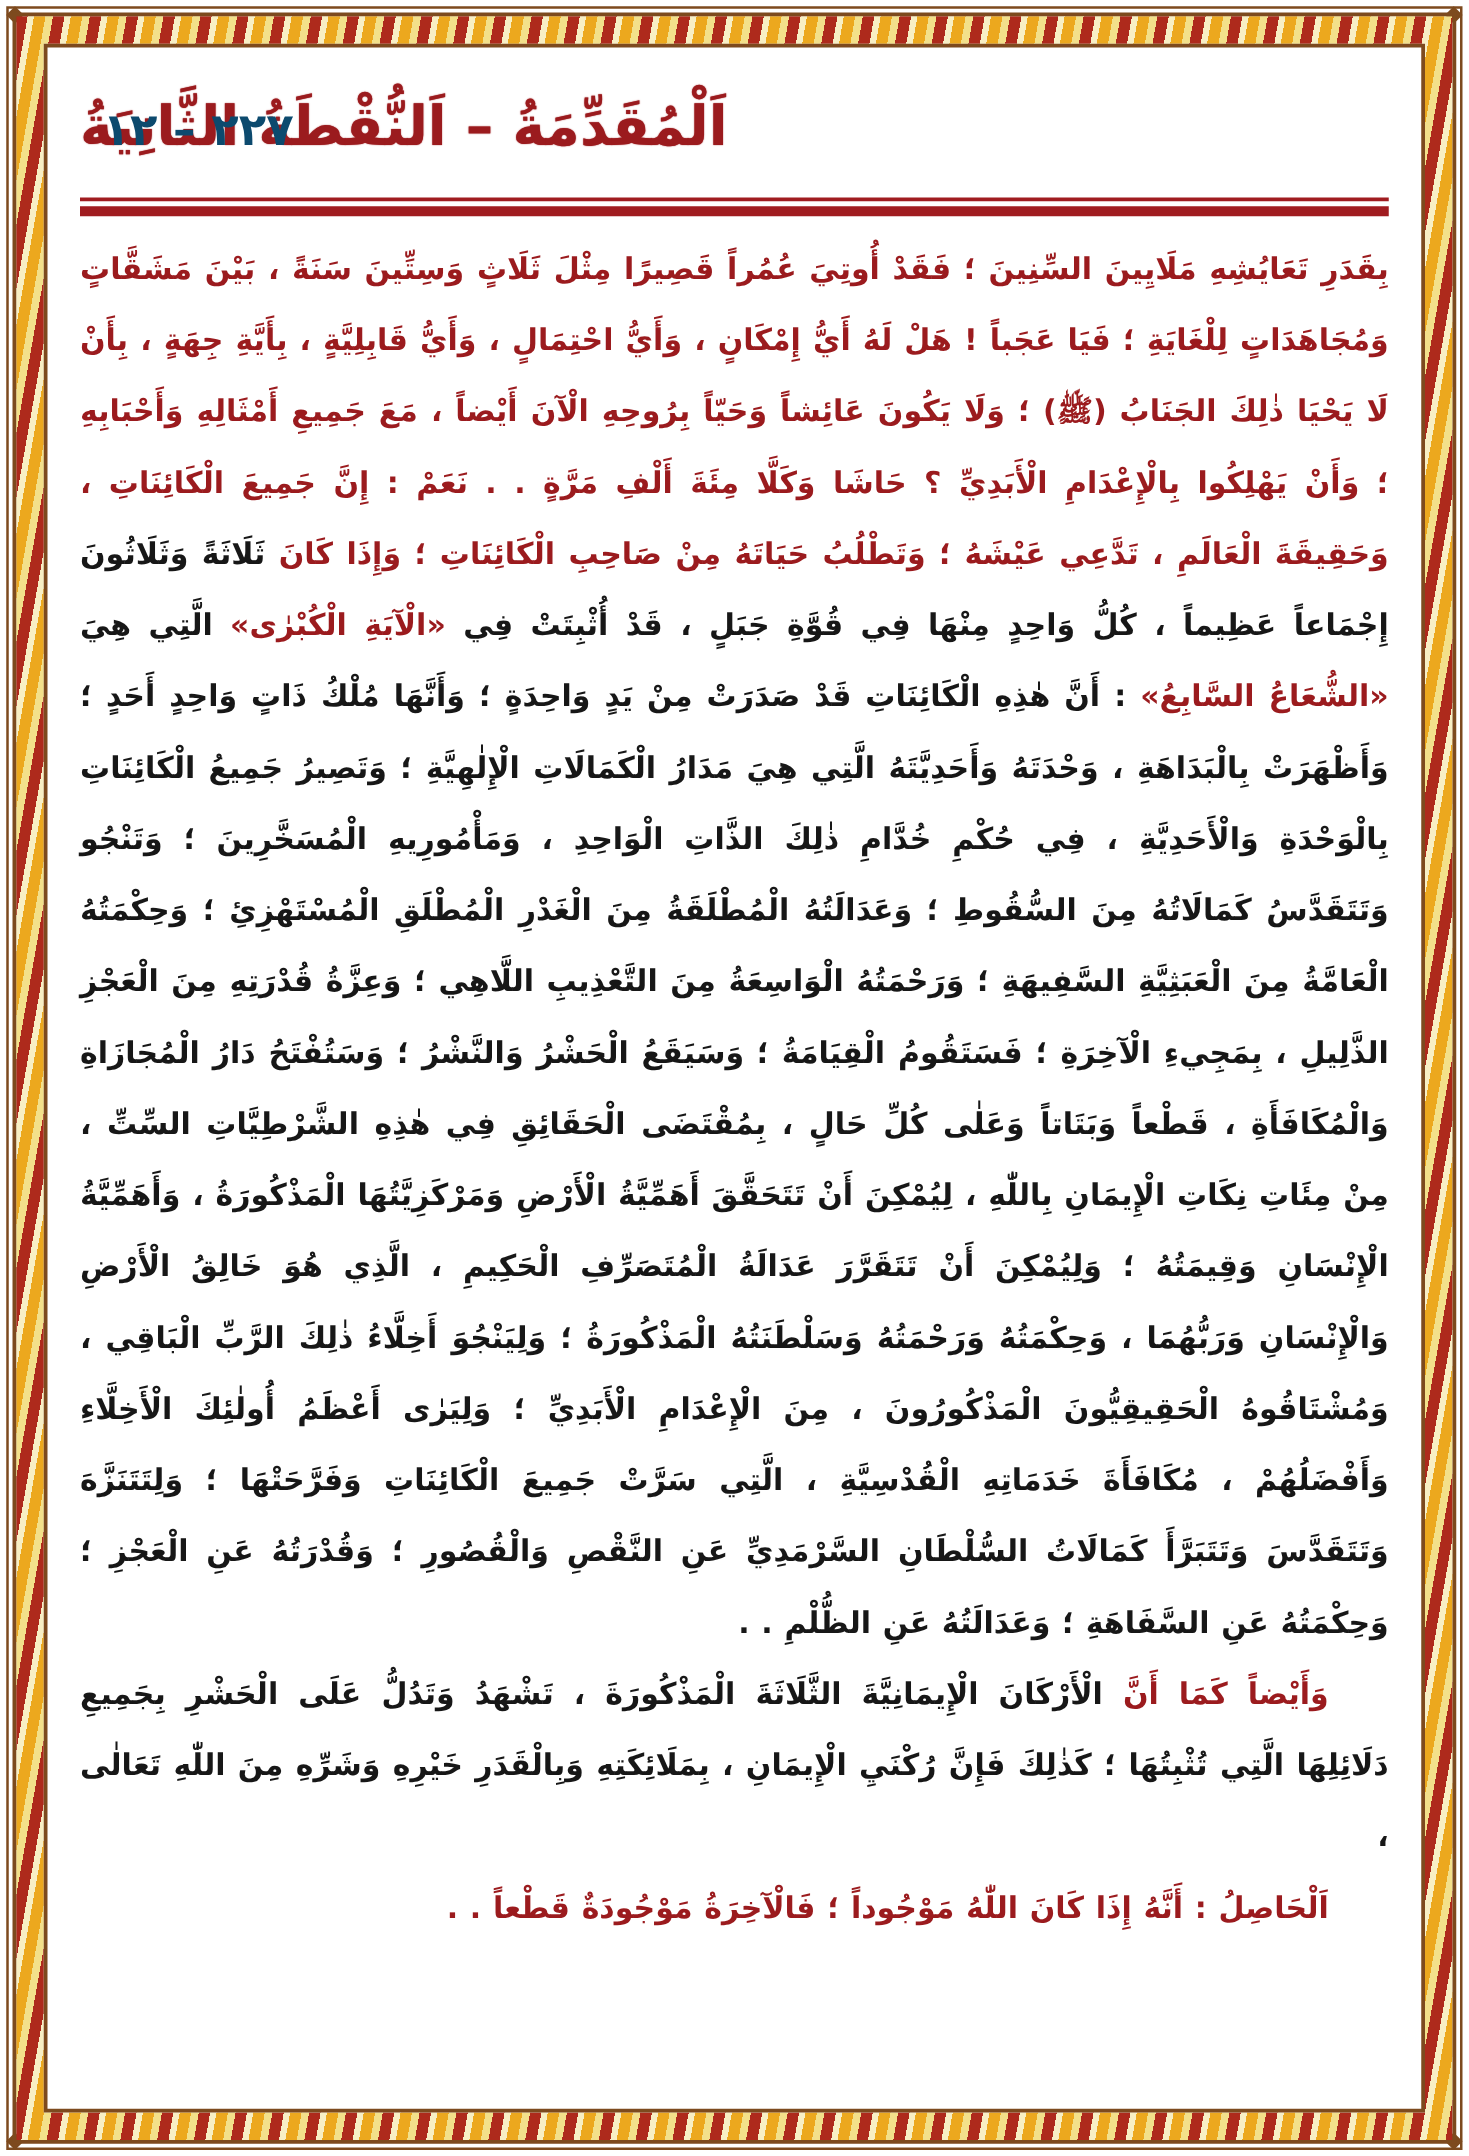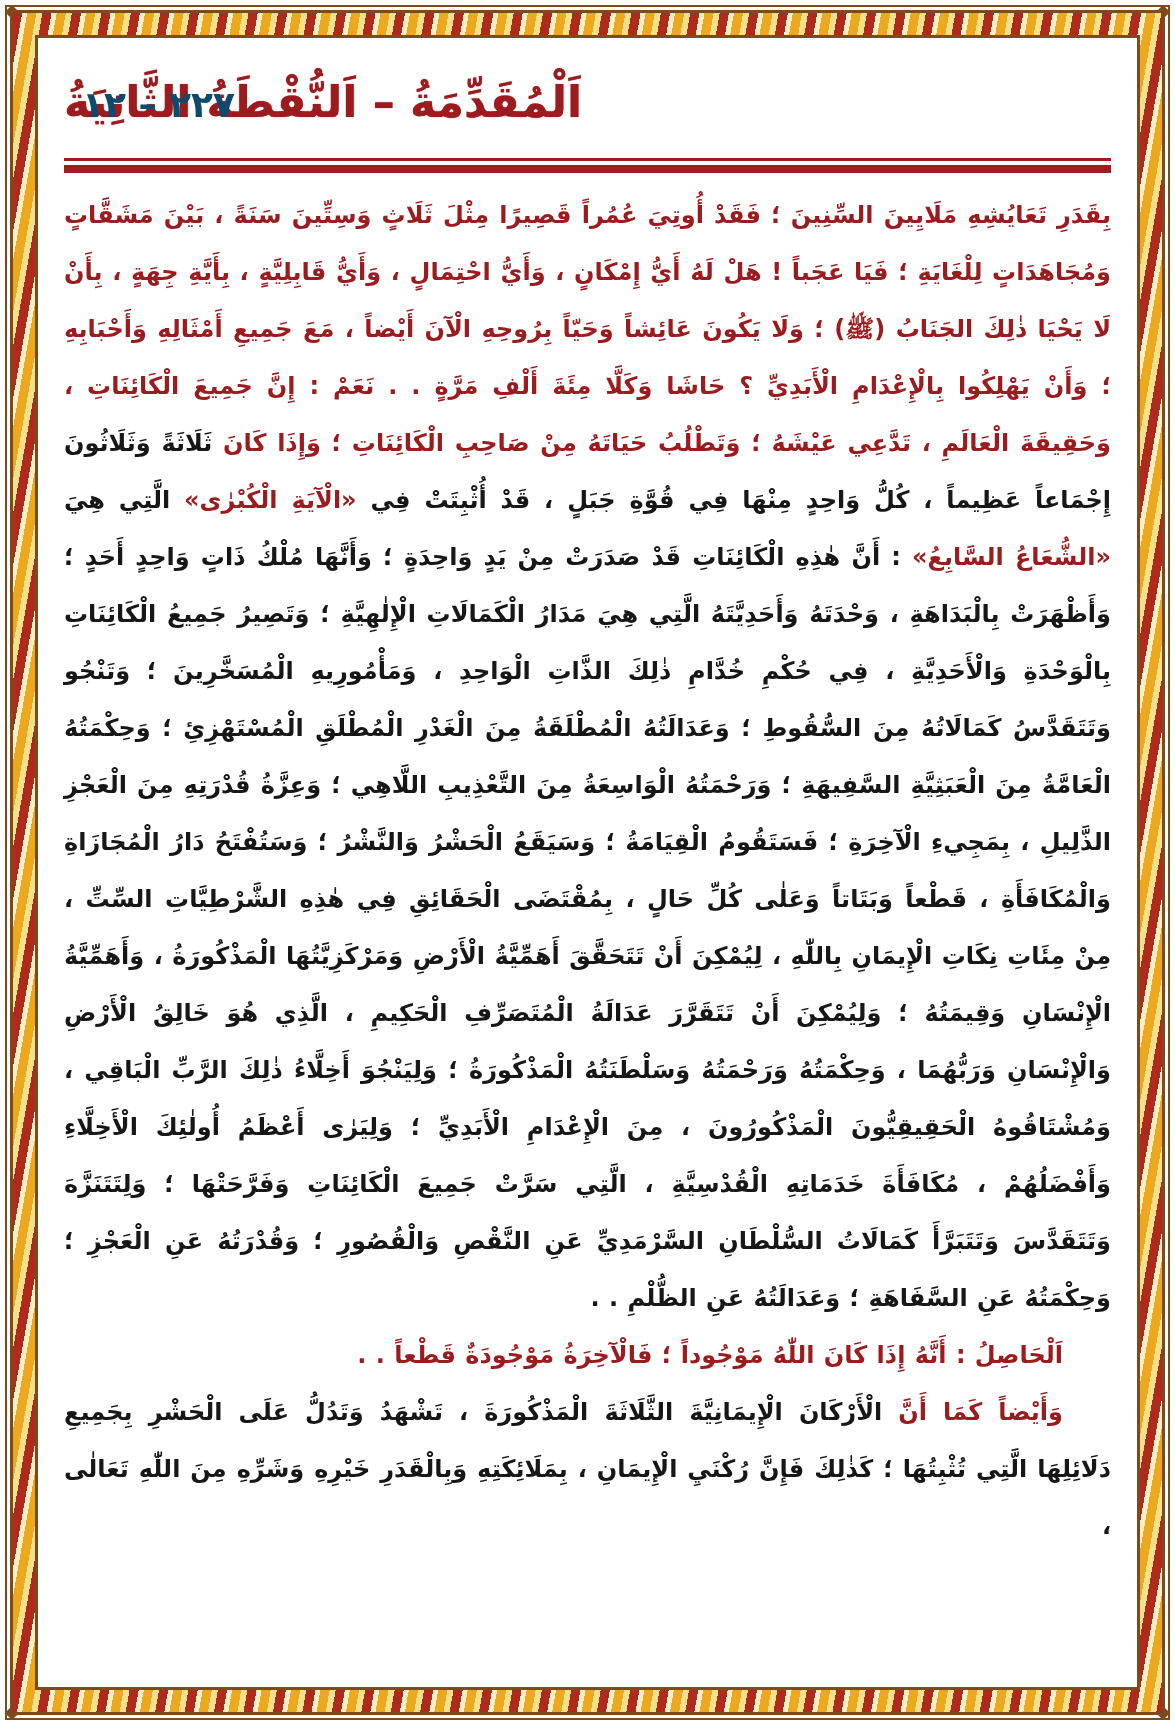--- a/index.html
+++ b/index.html
@@ -104,18 +104,18 @@
     <div class="header">
       <div class="page-number">٢٢٧ – ١٢</div>
       <div class="doc-title">اَلْمُقَدِّمَةُ – اَلنُّقْطَةُ الثَّانِيَةُ</div>
     </div>
 
     <div class="rule-thin"></div>
     <div class="rule-thick"></div>
 
     <div class="body-text">
       <p><span class="seg-red">بِقَدَرِ تَعَايُشِهِ مَلَايِينَ السِّنِينَ ؛ فَقَدْ أُوتِيَ عُمُراً قَصِيرًا مِثْلَ ثَلَاثٍ وَسِتِّينَ سَنَةً ، بَيْنَ مَشَقَّاتٍ وَمُجَاهَدَاتٍ لِلْغَايَةِ ؛ فَيَا عَجَباً ! هَلْ لَهُ أَيُّ إِمْكَانٍ ، وَأَيُّ احْتِمَالٍ ، وَأَيُّ قَابِلِيَّةٍ ، بِأَيَّةِ جِهَةٍ ، بِأَنْ لَا يَحْيَا ذٰلِكَ الجَنَابُ (ﷺ) ؛ وَلَا يَكُونَ عَائِشاً وَحَيّاً بِرُوحِهِ الْآنَ أَيْضاً ، مَعَ جَمِيعِ أَمْثَالِهِ وَأَحْبَابِهِ ؛ وَأَنْ يَهْلِكُوا بِالْإِعْدَامِ الْأَبَدِيِّ ؟ حَاشَا وَكَلَّا مِئَةَ أَلْفِ مَرَّةٍ . . نَعَمْ : إِنَّ جَمِيعَ الْكَائِنَاتِ ، وَحَقِيقَةَ الْعَالَمِ ، تَدَّعِي عَيْشَهُ ؛ وَتَطْلُبُ حَيَاتَهُ مِنْ صَاحِبِ الْكَائِنَاتِ ؛ وَإِذَا كَانَ </span><span class="seg-black">ثَلَاثَةً وَثَلَاثُونَ إِجْمَاعاً عَظِيماً ، كُلُّ وَاحِدٍ مِنْهَا فِي قُوَّةِ جَبَلٍ ، قَدْ أُثْبِتَتْ فِي </span><span class="seg-red">«الْآيَةِ الْكُبْرٰى»</span><span class="seg-black"> الَّتِي هِيَ </span><span class="seg-red">«الشُّعَاعُ السَّابِعُ»</span><span class="seg-black"> : أَنَّ هٰذِهِ الْكَائِنَاتِ قَدْ صَدَرَتْ مِنْ يَدٍ وَاحِدَةٍ ؛ وَأَنَّهَا مُلْكُ ذَاتٍ وَاحِدٍ أَحَدٍ ؛ وَأَظْهَرَتْ بِالْبَدَاهَةِ ، وَحْدَتَهُ وَأَحَدِيَّتَهُ الَّتِي هِيَ مَدَارُ الْكَمَالَاتِ الْإِلٰهِيَّةِ ؛ وَتَصِيرُ جَمِيعُ الْكَائِنَاتِ بِالْوَحْدَةِ وَالْأَحَدِيَّةِ ، فِي حُكْمِ خُدَّامِ ذٰلِكَ الذَّاتِ الْوَاحِدِ ، وَمَأْمُورِيهِ الْمُسَخَّرِينَ ؛ وَتَنْجُو وَتَتَقَدَّسُ كَمَالَاتُهُ مِنَ السُّقُوطِ ؛ وَعَدَالَتُهُ الْمُطْلَقَةُ مِنَ الْغَدْرِ الْمُطْلَقِ الْمُسْتَهْزِئِ ؛ وَحِكْمَتُهُ الْعَامَّةُ مِنَ الْعَبَثِيَّةِ السَّفِيهَةِ ؛ وَرَحْمَتُهُ الْوَاسِعَةُ مِنَ التَّعْذِيبِ اللَّاهِي ؛ وَعِزَّةُ قُدْرَتِهِ مِنَ الْعَجْزِ الذَّلِيلِ ، بِمَجِيءِ الْآخِرَةِ ؛ فَسَتَقُومُ الْقِيَامَةُ ؛ وَسَيَقَعُ الْحَشْرُ وَالنَّشْرُ ؛ وَسَتُفْتَحُ دَارُ الْمُجَازَاةِ وَالْمُكَافَأَةِ ، قَطْعاً وَبَتَاتاً وَعَلٰى كُلِّ حَالٍ ، بِمُقْتَضَى الْحَقَائِقِ فِي هٰذِهِ الشَّرْطِيَّاتِ السِّتِّ ، مِنْ مِئَاتِ نِكَاتِ الْإِيمَانِ بِاللّٰهِ ، لِيُمْكِنَ أَنْ تَتَحَقَّقَ أَهَمِّيَّةُ الْأَرْضِ وَمَرْكَزِيَّتُهَا الْمَذْكُورَةُ ، وَأَهَمِّيَّةُ الْإِنْسَانِ وَقِيمَتُهُ ؛ وَلِيُمْكِنَ أَنْ تَتَقَرَّرَ عَدَالَةُ الْمُتَصَرِّفِ الْحَكِيمِ ، الَّذِي هُوَ خَالِقُ الْأَرْضِ وَالْإِنْسَانِ وَرَبُّهُمَا ، وَحِكْمَتُهُ وَرَحْمَتُهُ وَسَلْطَنَتُهُ الْمَذْكُورَةُ ؛ وَلِيَنْجُوَ أَخِلَّاءُ ذٰلِكَ الرَّبِّ الْبَاقِي ، وَمُشْتَاقُوهُ الْحَقِيقِيُّونَ الْمَذْكُورُونَ ، مِنَ الْإِعْدَامِ الْأَبَدِيِّ ؛ وَلِيَرٰى أَعْظَمُ أُولٰئِكَ الْأَخِلَّاءِ وَأَفْضَلُهُمْ ، مُكَافَأَةَ خَدَمَاتِهِ الْقُدْسِيَّةِ ، الَّتِي سَرَّتْ جَمِيعَ الْكَائِنَاتِ وَفَرَّحَتْهَا ؛ وَلِتَتَنَزَّهَ وَتَتَقَدَّسَ وَتَتَبَرَّأَ كَمَالَاتُ السُّلْطَانِ السَّرْمَدِيِّ عَنِ النَّقْصِ وَالْقُصُورِ ؛ وَقُدْرَتُهُ عَنِ الْعَجْزِ ؛ وَحِكْمَتُهُ عَنِ السَّفَاهَةِ ؛ وَعَدَالَتُهُ عَنِ الظُّلْمِ . .</span></p>
+      <p class="indented"><span class="seg-red">وَأَيْضاً كَمَا أَنَّ </span><span class="seg-black">الْأَرْكَانَ الْإِيمَانِيَّةَ الثَّلَاثَةَ الْمَذْكُورَةَ ، تَشْهَدُ وَتَدُلُّ عَلَى الْحَشْرِ بِجَمِيعِ دَلَائِلِهَا الَّتِي تُثْبِتُهَا ؛ كَذٰلِكَ فَإِنَّ رُكْنَيِ الْإِيمَانِ ، بِمَلَائِكَتِهِ وَبِالْقَدَرِ خَيْرِهِ وَشَرِّهِ مِنَ اللّٰهِ تَعَالٰى ،</span></p>
       <p class="indented"><span class="seg-red">اَلْحَاصِلُ : أَنَّهُ إِذَا كَانَ اللّٰهُ مَوْجُوداً ؛ فَالْآخِرَةُ مَوْجُودَةٌ قَطْعاً . .</span></p>
-      <p class="indented"><span class="seg-red">وَأَيْضاً كَمَا أَنَّ </span><span class="seg-black">الْأَرْكَانَ الْإِيمَانِيَّةَ الثَّلَاثَةَ الْمَذْكُورَةَ ، تَشْهَدُ وَتَدُلُّ عَلَى الْحَشْرِ بِجَمِيعِ دَلَائِلِهَا الَّتِي تُثْبِتُهَا ؛ كَذٰلِكَ فَإِنَّ رُكْنَيِ الْإِيمَانِ ، بِمَلَائِكَتِهِ وَبِالْقَدَرِ خَيْرِهِ وَشَرِّهِ مِنَ اللّٰهِ تَعَالٰى ،</span></p>
     </div>
 
   </div>
 </div>
 
 </body></html>

